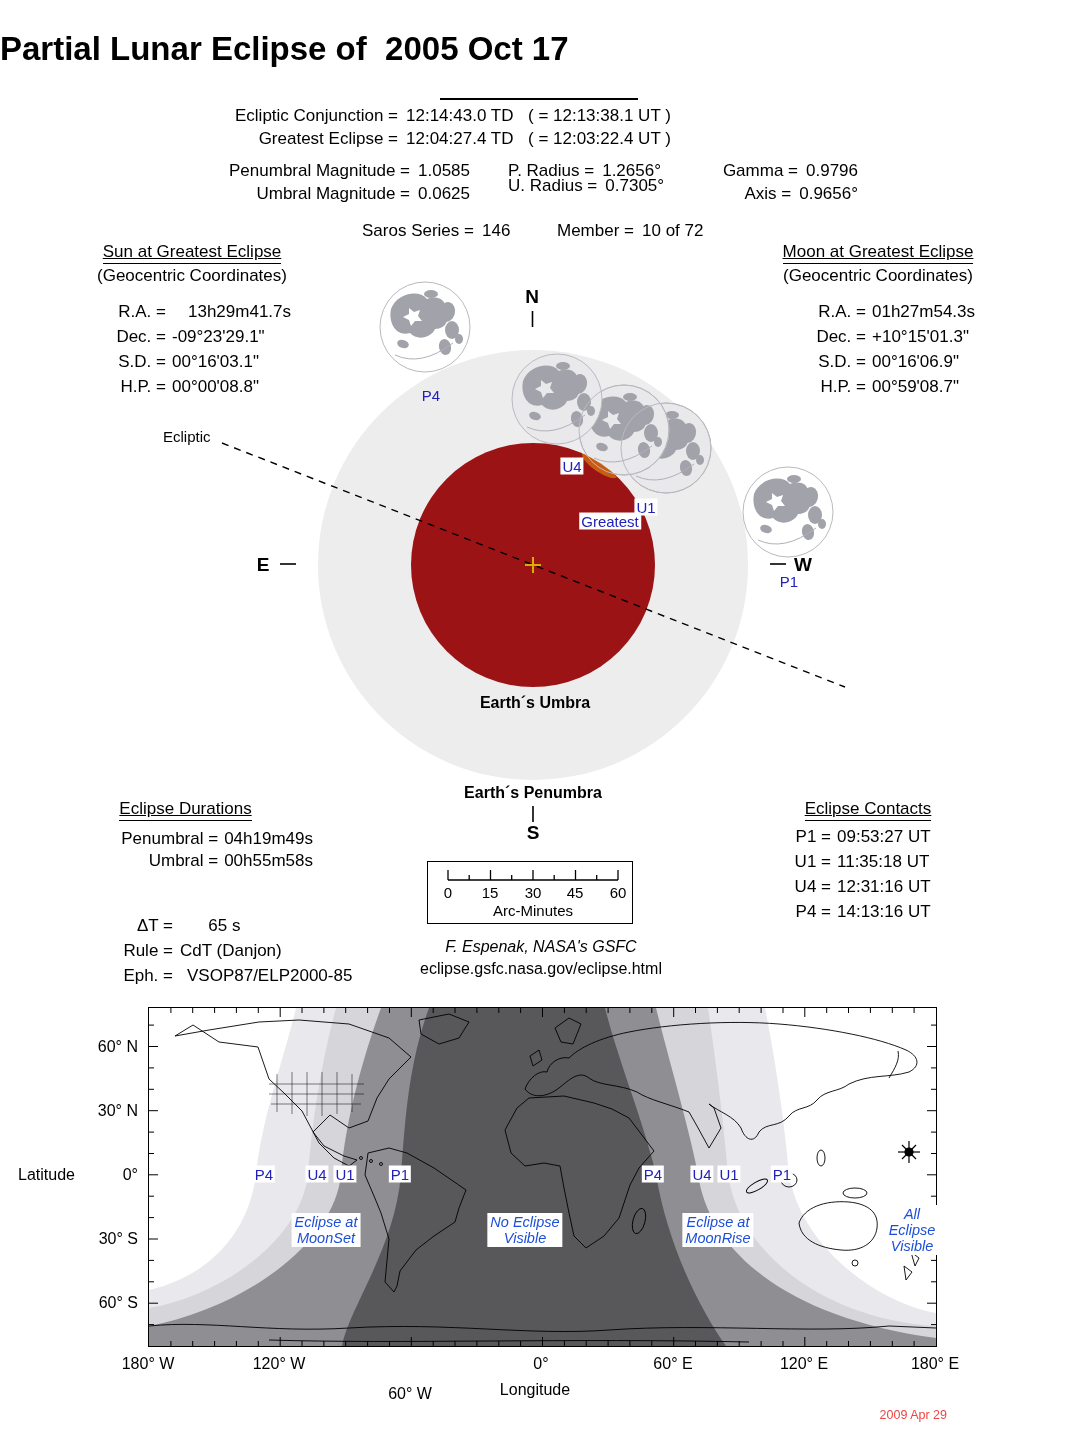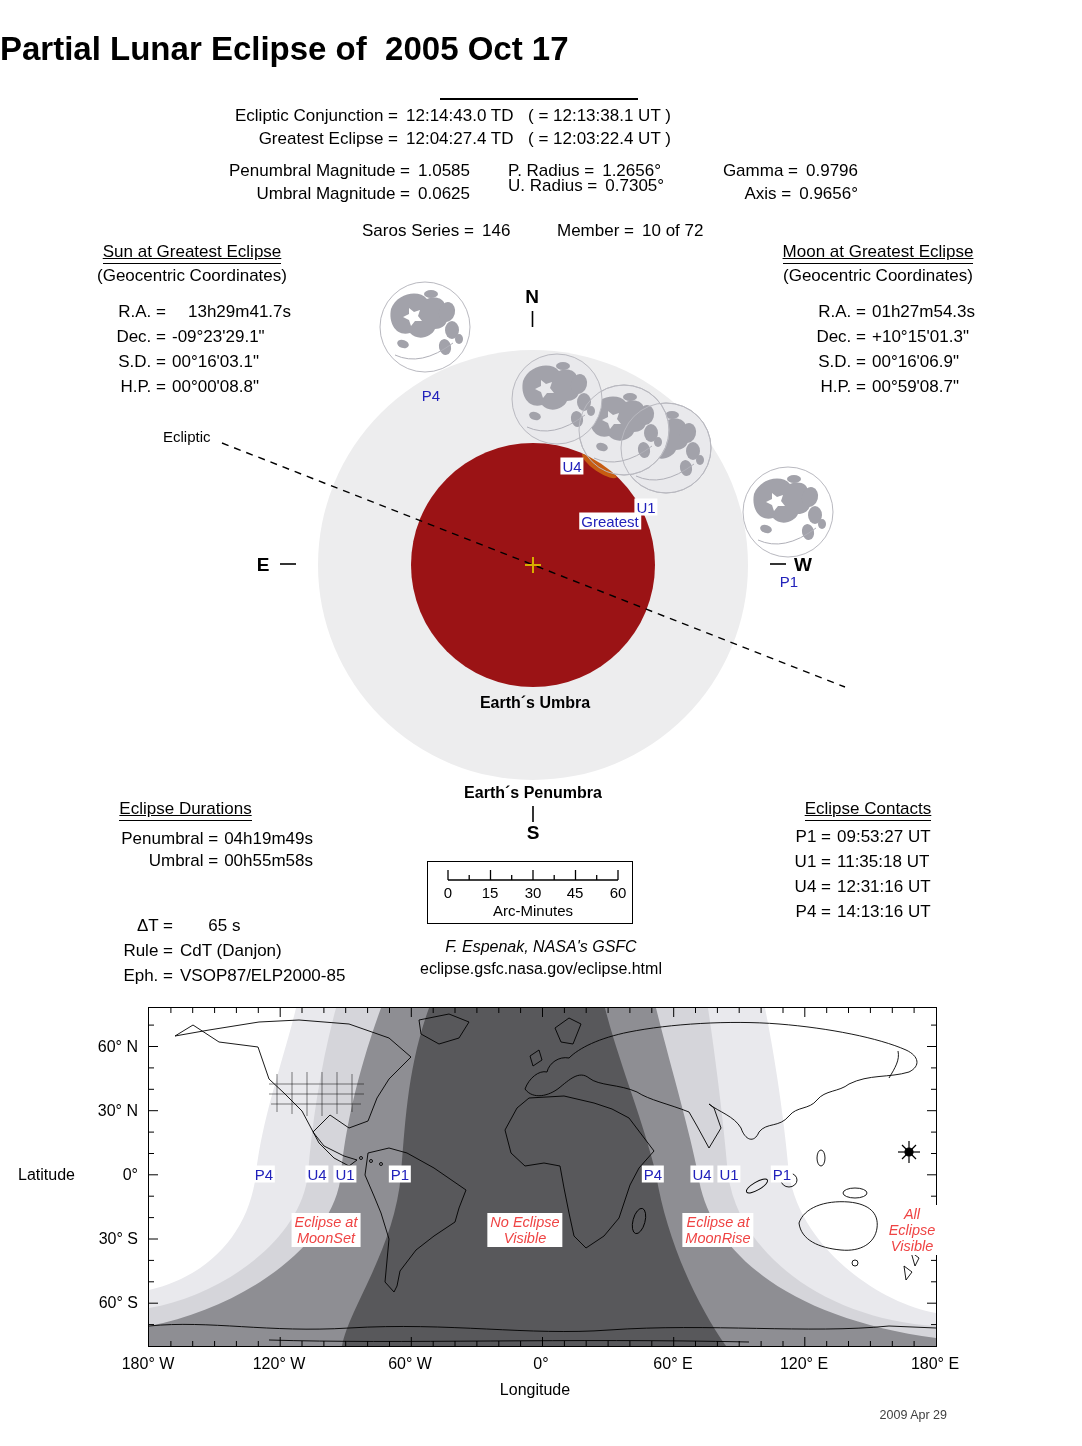--- a/index.html
+++ b/index.html
@@ -11,30 +11,30 @@
   .rule{border-top:2px solid #000;}
   .r{text-align:right;}
   .row2{display:flex;gap:8px;}
   .row2.re{justify-content:flex-end;}
   .cval,.hval{white-space:pre;}
   .blk-title-wrap{text-align:center;}
   .blk-title{display:inline-block;border-bottom:1.5px solid #000;padding-bottom:1px;text-decoration:underline;}
   .crow{display:flex;margin-bottom:5px;}
   .clbl{text-align:right;white-space:pre;}
   .chip{background:#fff;color:#2222bb;font-size:15px;padding:0 2px;white-space:nowrap;}
-  .zone{background:#fff;color:#ef4444;font-style:italic;font-size:14.5px;line-height:16px;text-align:center;padding:1px 3px;}
+  .zone{background:#fff;color:#1d4ed8;font-style:italic;font-size:14.5px;line-height:16px;text-align:center;padding:1px 3px;}
   .compass{font-weight:bold;font-size:19px;}
   .bluelbl{color:#2222bb;font-size:15px;}
   .boldlbl{font-weight:bold;font-size:16px;white-space:nowrap;}
   .scalebox{border:1.5px solid #000;}
   .smallnum{font-size:15px;}
   .credit1{font-style:italic;font-size:16px;}
   .credit2{font-size:16px;}
   .axis{font-size:16px;white-space:nowrap;}
-  .date{font-size:12.5px;color:#404040;}
+  .date{font-size:12.5px;color:#ef4444;}
   svg{display:block;}
 </style>
 </head>
 <body>
 
 <div class="page">
 
   <div class="abs title">Partial Lunar Eclipse of  2005 Oct 17</div>
   <div class="abs rule" style="left:440px;top:98px;width:198px;"></div>
 
@@ -205,21 +205,21 @@
     <div class="crow">
         <span class="clbl" style="width:73px;">ΔT =</span>
         <span class="cval" style="margin-left:7px;">      65 s</span>
       </div>
     <div class="crow">
         <span class="clbl" style="width:73px;">Rule =</span>
         <span class="cval" style="margin-left:7px;">CdT (Danjon)</span>
       </div>
     <div class="crow">
         <span class="clbl" style="width:73px;">Eph. =</span>
-        <span class="cval" style="margin-left:7px;">VSOP87/ELP2000-85</span>
+        <span class="cval" style="margin-left:14px;">VSOP87/ELP2000-85</span>
       </div>
   </div>
 
   <div class="abs" style="left:795px;top:799px;width:146px;">
     <div class="blk-title-wrap"><span class="blk-title">Eclipse Contacts</span></div>
   </div>
   <div class="abs" style="left:793px;top:827px;">
     <div class="crow">
         <span class="clbl" style="width:38px;">P1 =</span>
         <span class="cval" style="margin-left:6px;">09:53:27 UT</span>
@@ -448,21 +448,21 @@
 
   <div class="abs axis r" style="left:66px;top:1038px;width:72px;">60° N</div>
   <div class="abs axis r" style="left:66px;top:1102px;width:72px;">30° N</div>
   <div class="abs axis r" style="left:66px;top:1166px;width:72px;">0°</div>
   <div class="abs axis r" style="left:66px;top:1230px;width:72px;">30° S</div>
   <div class="abs axis r" style="left:66px;top:1294px;width:72px;">60° S</div>
   <div class="abs axis" style="left:18px;top:1166px;">Latitude</div>
 
   <div class="abs ctr axis" style="left:148px;top:1364px;">180° W</div>
   <div class="abs ctr axis" style="left:279px;top:1364px;">120° W</div>
-  <div class="abs ctr axis" style="left:410px;top:1364px;">60° W</div>
+  <div class="abs ctr axis" style="left:410px;top:1394px;">60° W</div>
   <div class="abs ctr axis" style="left:541px;top:1364px;">0°</div>
   <div class="abs ctr axis" style="left:673px;top:1364px;">60° E</div>
   <div class="abs ctr axis" style="left:804px;top:1364px;">120° E</div>
   <div class="abs ctr axis" style="left:935px;top:1364px;">180° E</div>
   <div class="abs ctr axis" style="left:535px;top:1390px;">Longitude</div>
 
   <div class="abs date r" style="left:807px;top:1408px;width:140px;">2009 Apr 29</div>
 </div>
 
 </body></html>

